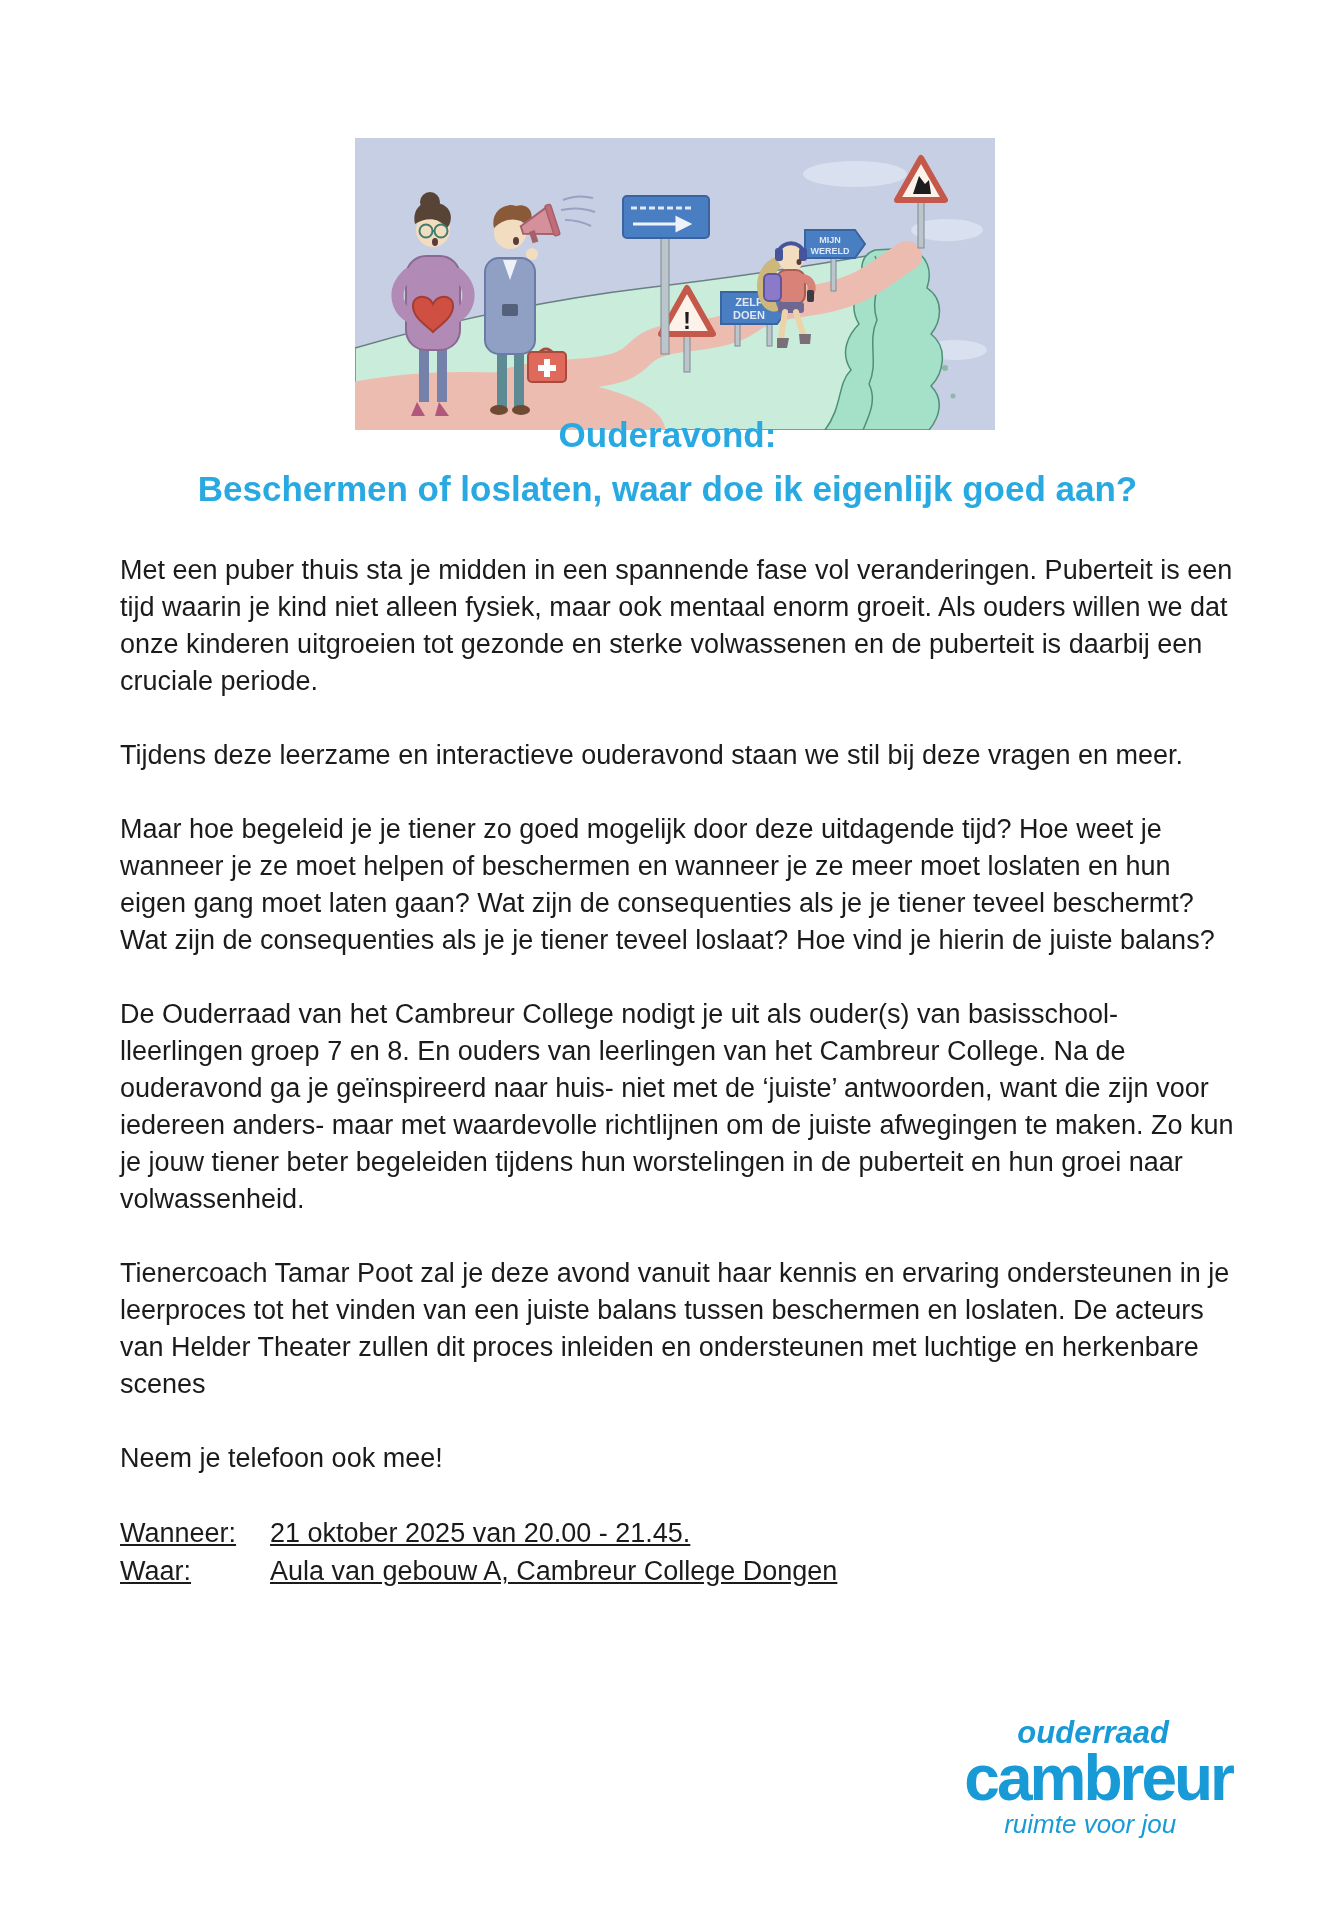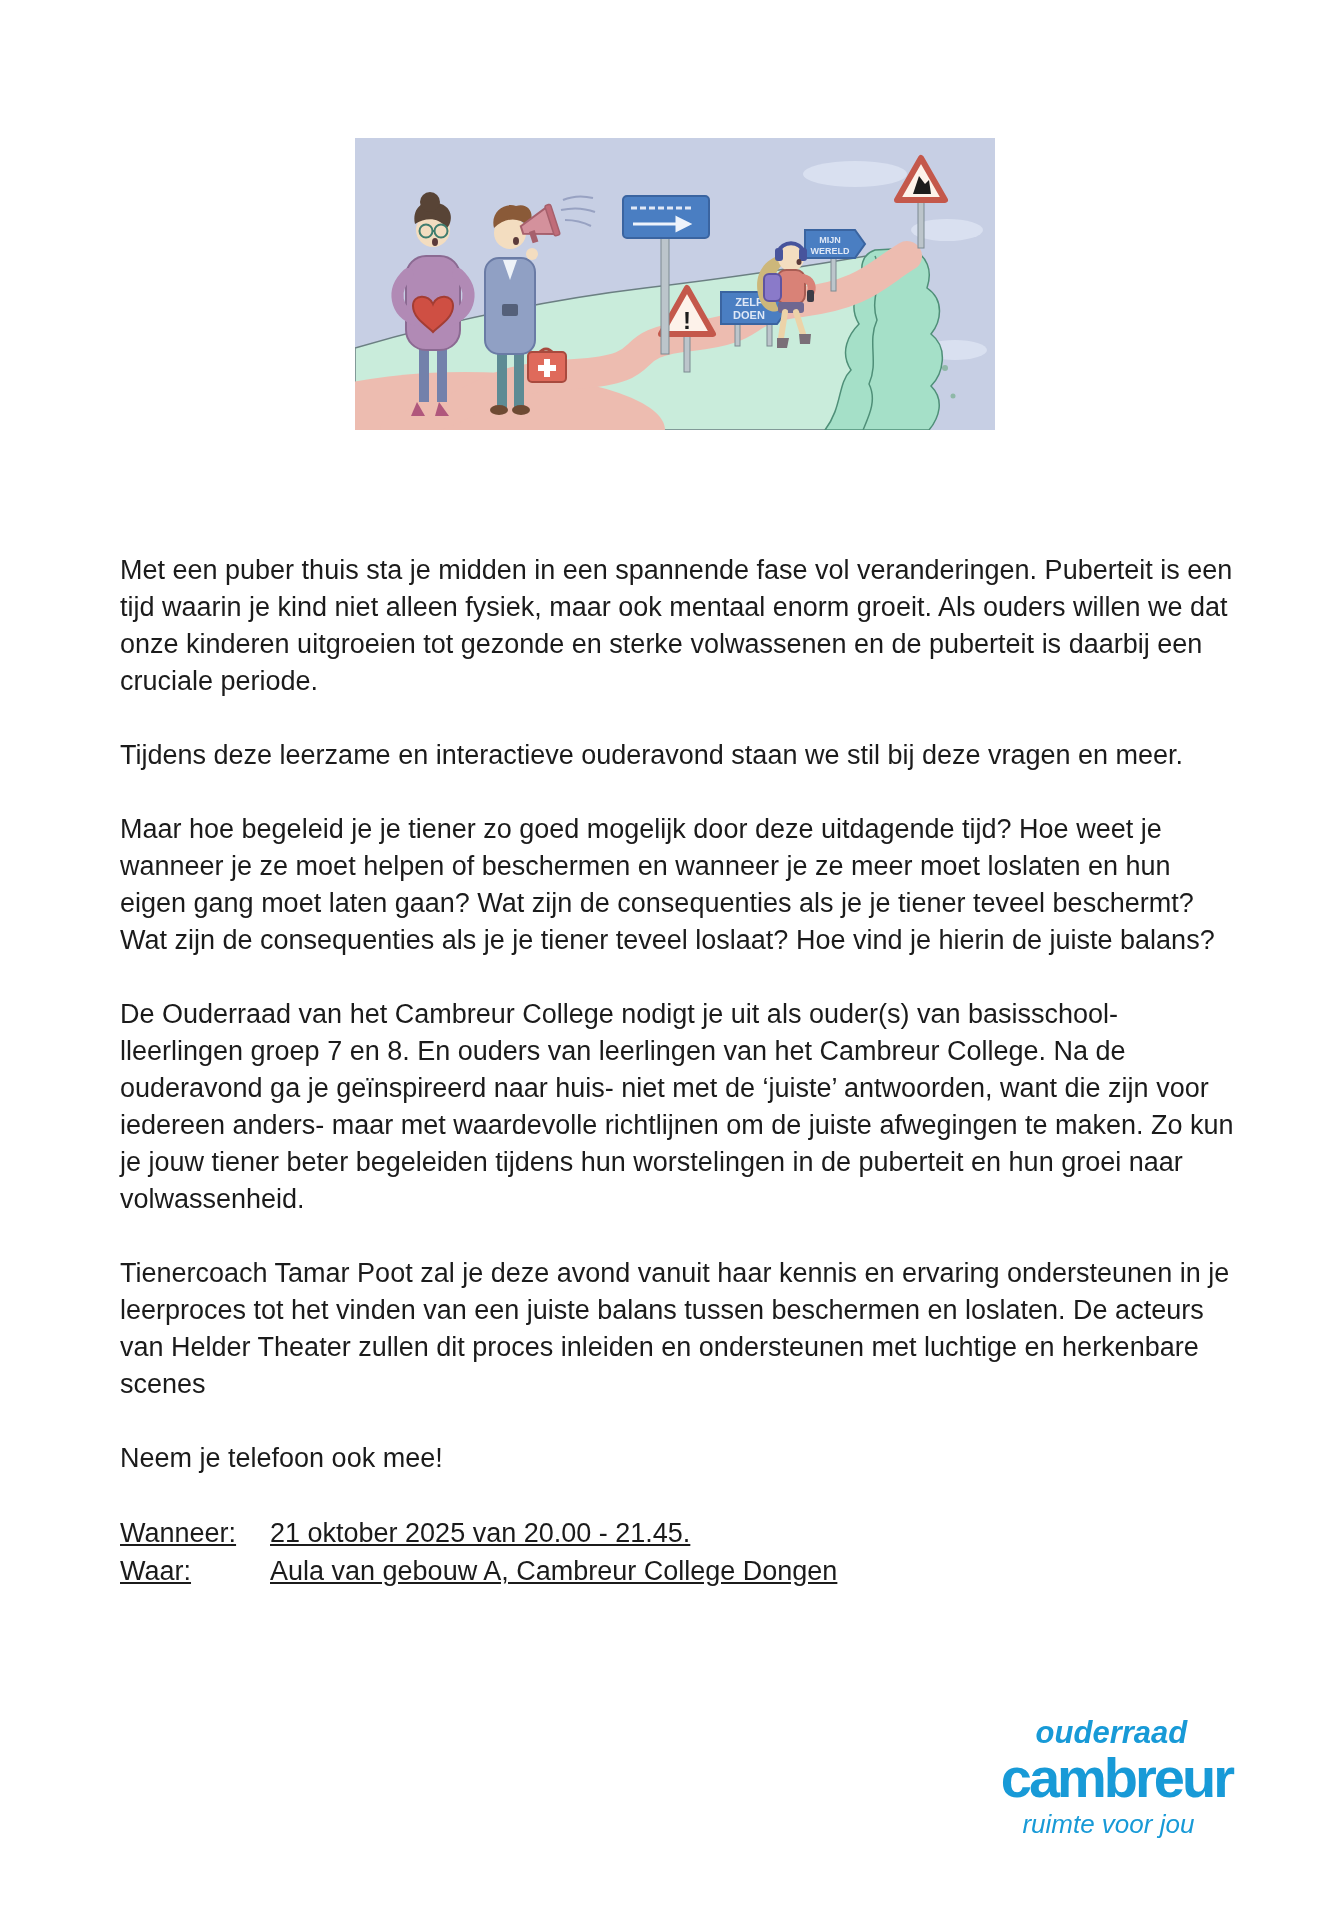--- a/index.html
+++ b/index.html
@@ -22,21 +22,21 @@
   .body-copy p.italic{}
   
   .details{margin-top:0;text-decoration:underline;}
   .detail-row{display:flex;line-height:38px;}
   .detail-label{width:150px;flex:none;white-space:nowrap;}
   .detail-value{flex:1;}
   a.email-link{color:#2b70c0;text-decoration:underline;cursor:pointer;}
   
   .logo{position:absolute;top:1717px;right:103px;text-align:center;color:#189ad7;}
   .logo-top{font-style:italic;font-weight:700;font-size:31px;line-height:31px;padding-right:10px;}
-  .logo-main{font-weight:700;font-size:56px;line-height:60px;letter-spacing:-3px;}
+  .logo-main{font-weight:700;font-size:64px;line-height:60px;letter-spacing:-3px;}
   .logo-tag{font-style:italic;font-size:26px;line-height:28px;padding-right:16px;margin-top:2px;}
 </style>
 </head>
 <body>
 
 <div class="page">
 
   <div class="illustration">
     <svg viewBox="0 0 640 292" preserveAspectRatio="none">
 
@@ -152,20 +152,24 @@
         <rect x="16" y="-30" width="7" height="12" rx="2" fill="#3c3c46"></rect>
         <rect x="-13" y="-18" width="26" height="11" rx="3" fill="#6f6791"></rect>
         <path d="M-6,-8 L-10,18" stroke="#ecd3a8" stroke-width="6" stroke-linecap="round"></path>
         <path d="M5,-8 L12,14" stroke="#ecd3a8" stroke-width="6" stroke-linecap="round"></path>
         <path d="M-14,18 h12 l-2,10 h-10 z" fill="#7a6f78"></path>
         <path d="M8,14 h12 l-1,10 h-10 z" fill="#7a6f78"></path>
       </g>
     </svg>
   </div>
 
+  <div class="title-block">
+    <div class="title-line1">Ouderavond:</div>
+    <div class="title-line2">Beschermen of loslaten, waar doe ik eigenlijk goed aan?</div>
+  </div>
 
   <div class="body-copy">
     <p>Met een puber thuis sta je midden in een spannende fase vol veranderingen. Puberteit is een tijd waarin je kind niet alleen fysiek, maar ook mentaal enorm groeit.  Als ouders willen we dat onze kinderen uitgroeien tot gezonde en sterke volwassenen en de puberteit is daarbij een cruciale periode.</p>
     <p>Tijdens deze leerzame en interactieve ouderavond staan we stil bij deze vragen en meer.</p>
     <p>Maar hoe begeleid je je tiener zo goed mogelijk door deze uitdagende tijd? Hoe weet je wanneer je ze moet helpen of beschermen en wanneer je ze meer moet loslaten en hun eigen gang moet laten gaan? Wat zijn de consequenties als je je tiener teveel beschermt? Wat zijn de consequenties als je je tiener teveel loslaat? Hoe vind je hierin de juiste balans?</p>
     <p>De Ouderraad van het Cambreur College nodigt je uit als ouder(s) van basisschool-lleerlingen groep 7 en 8. En ouders van leerlingen van het Cambreur College. Na de ouderavond ga je geïnspireerd naar huis- niet met de ‘juiste’ antwoorden, want die zijn voor iedereen anders- maar met waardevolle richtlijnen om de juiste afwegingen te maken. Zo kun je jouw tiener beter begeleiden tijdens hun worstelingen in de puberteit en hun groei naar volwassenheid.</p>
     <p class="italic">Tienercoach Tamar Poot zal je deze avond vanuit haar kennis en ervaring ondersteunen in je leerproces tot het vinden van een juiste balans tussen beschermen en loslaten. De acteurs van Helder Theater zullen dit proces inleiden en ondersteunen met luchtige en herkenbare scenes</p>
     <p>Neem je telefoon ook mee!</p>
 
     <div class="details">

